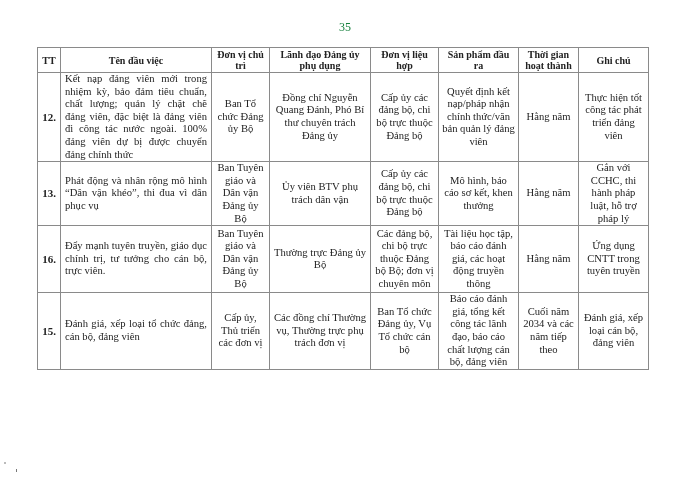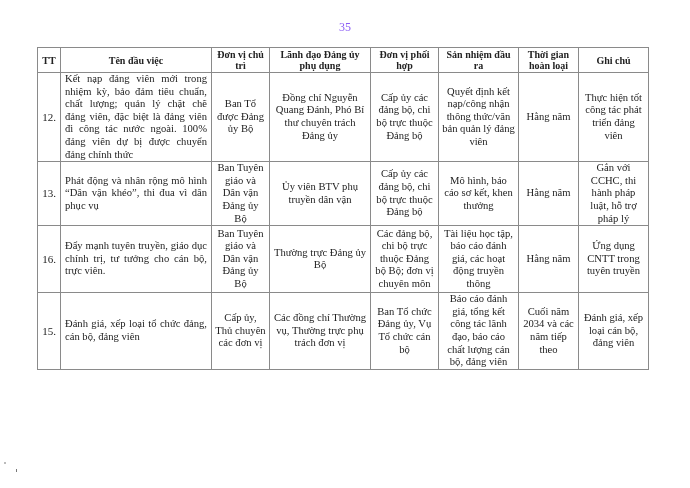--- a/index.html
+++ b/index.html
@@ -1,25 +1,25 @@
 <!DOCTYPE html>
 <html><head>
 <meta charset="utf-8">
 <style>
   html, body { margin:0; padding:0; background:#ffffff; }
   body { width:690px; height:488px; position:relative; overflow:hidden;
          font-family:"Liberation Serif", "DejaVu Serif", serif; color:#222; }
   .page-number { position:absolute; top:20px; left:0; width:690px; text-align:center;
-                 font-size:12px; color:#8b5cf6; }
+                 font-size:12px; color:#15803d; }
   table { position:absolute; left:37px; top:47px; border-collapse:collapse;
           table-layout:fixed; width:611px;padding-left:47px; }
   td, th { border:1px solid #8a8a8a; padding:0 3px; font-size:10.6px; line-height:12.6px;
            vertical-align:middle; }
   th { font-weight:bold; text-align:center; height:24px; font-size:10px; line-height:11px; color:#222; }
-  td.tt { font-weight:normal; text-align:center; font-size:11px; }
+  td.tt { font-weight:bold; text-align:center; font-size:11px; }
   td.name { text-align:justify; padding-left:4px; padding-right:4px; }
   td.c { text-align:center; }
   tr.r12 td { height:84px; }
   tr.r13 td { height:57px; }
   tr.r14 td { height:66px; }
   tr.r15 td { height:73px; }
   .speck { position:absolute; width:2px; height:2px; background:#bbb; }
 </style>
 </head>
 <body>
@@ -36,61 +36,61 @@
     <col style="width:80px">
     <col style="width:60px">
     <col style="width:70px">
   </colgroup>
   <thead>
     <tr>
       <th>TT</th>
       <th>Tên đầu việc</th>
       <th>Đơn vị chủ trì</th>
       <th>Lãnh đạo Đảng ủy phụ dụng</th>
-      <th>Đơn vị phối hợp</th>
-      <th>Sản nhiệm đầu ra</th>
-      <th>Thời gian hoàn loại</th>
+      <th>Đơn vị liệu hợp</th>
+      <th>Sản phẩm đầu ra</th>
+      <th>Thời gian hoạt thành</th>
       <th>Ghi chú</th>
     </tr>
   </thead>
   <tbody>
     <tr class="r12">
       <td class="tt">12.</td>
       <td class="name">Kết nạp đảng viên mới trong nhiệm kỳ, bảo đảm tiêu chuẩn, chất lượng; quản lý chặt chẽ đảng viên, đặc biệt là đảng viên đi công tác nước ngoài. 100% đảng viên dự bị được chuyển đảng chính thức</td>
-      <td class="c">Ban Tổ được Đảng ủy Bộ</td>
+      <td class="c">Ban Tổ chức Đảng ủy Bộ</td>
       <td class="c">Đồng chí Nguyễn Quang Đánh, Phó Bí thư chuyên trách Đảng ủy</td>
       <td class="c">Cấp ủy các đảng bộ, chi bộ trực thuộc Đảng bộ</td>
-      <td class="c">Quyết định kết nạp/công nhận thông thức/văn bản quản lý đảng viên</td>
+      <td class="c">Quyết định kết nạp/pháp nhận chính thức/văn bản quản lý đảng viên</td>
       <td class="c">Hằng năm</td>
       <td class="c">Thực hiện tốt công tác phát triển đảng viên</td>
     </tr>
     <tr class="r13">
       <td class="tt">13.</td>
       <td class="name">Phát động và nhân rộng mô hình “Dân vận khéo”, thi đua vì dân phục vụ</td>
       <td class="c">Ban Tuyên giáo và Dân vận Đảng ủy Bộ</td>
-      <td class="c">Ủy viên BTV phụ truyền dân vận</td>
+      <td class="c">Ủy viên BTV phụ trách dân vận</td>
       <td class="c">Cấp ủy các đảng bộ, chi bộ trực thuộc Đảng bộ</td>
       <td class="c">Mô hình, báo cáo sơ kết, khen thưởng</td>
       <td class="c">Hằng năm</td>
       <td class="c">Gắn với CCHC, thi hành pháp luật, hỗ trợ pháp lý</td>
     </tr>
     <tr class="r14">
       <td class="tt">16.</td>
       <td class="name">Đẩy mạnh tuyên truyền, giáo dục chính trị, tư tưởng cho cán bộ, trực viên.</td>
       <td class="c">Ban Tuyên giáo và Dân vận Đảng ủy Bộ</td>
       <td class="c">Thường trực Đảng ủy Bộ</td>
       <td class="c">Các đảng bộ, chi bộ trực thuộc Đảng bộ Bộ; đơn vị chuyên môn</td>
       <td class="c">Tài liệu học tập, báo cáo đánh giá, các hoạt động truyền thông</td>
       <td class="c">Hằng năm</td>
       <td class="c">Ứng dụng CNTT trong tuyên truyền</td>
     </tr>
     <tr class="r15">
       <td class="tt">15.</td>
       <td class="name">Đánh giá, xếp loại tổ chức đảng, cán bộ, đảng viên</td>
-      <td class="c">Cấp ủy, Thủ chuyên các đơn vị</td>
+      <td class="c">Cấp ủy, Thủ triển các đơn vị</td>
       <td class="c">Các đồng chí Thường vụ, Thường trực phụ trách đơn vị</td>
       <td class="c">Ban Tổ chức Đảng ủy, Vụ Tổ chức cán bộ</td>
       <td class="c">Báo cáo đánh giá, tổng kết công tác lãnh đạo, báo cáo chất lượng cán bộ, đảng viên</td>
       <td class="c">Cuối năm 2034 và các năm tiếp theo</td>
       <td class="c">Đánh giá, xếp loại cán bộ, đảng viên</td>
     </tr>
   </tbody>
 </table>
 
 <div class="speck" style="left:4px; top:462px;"></div>

